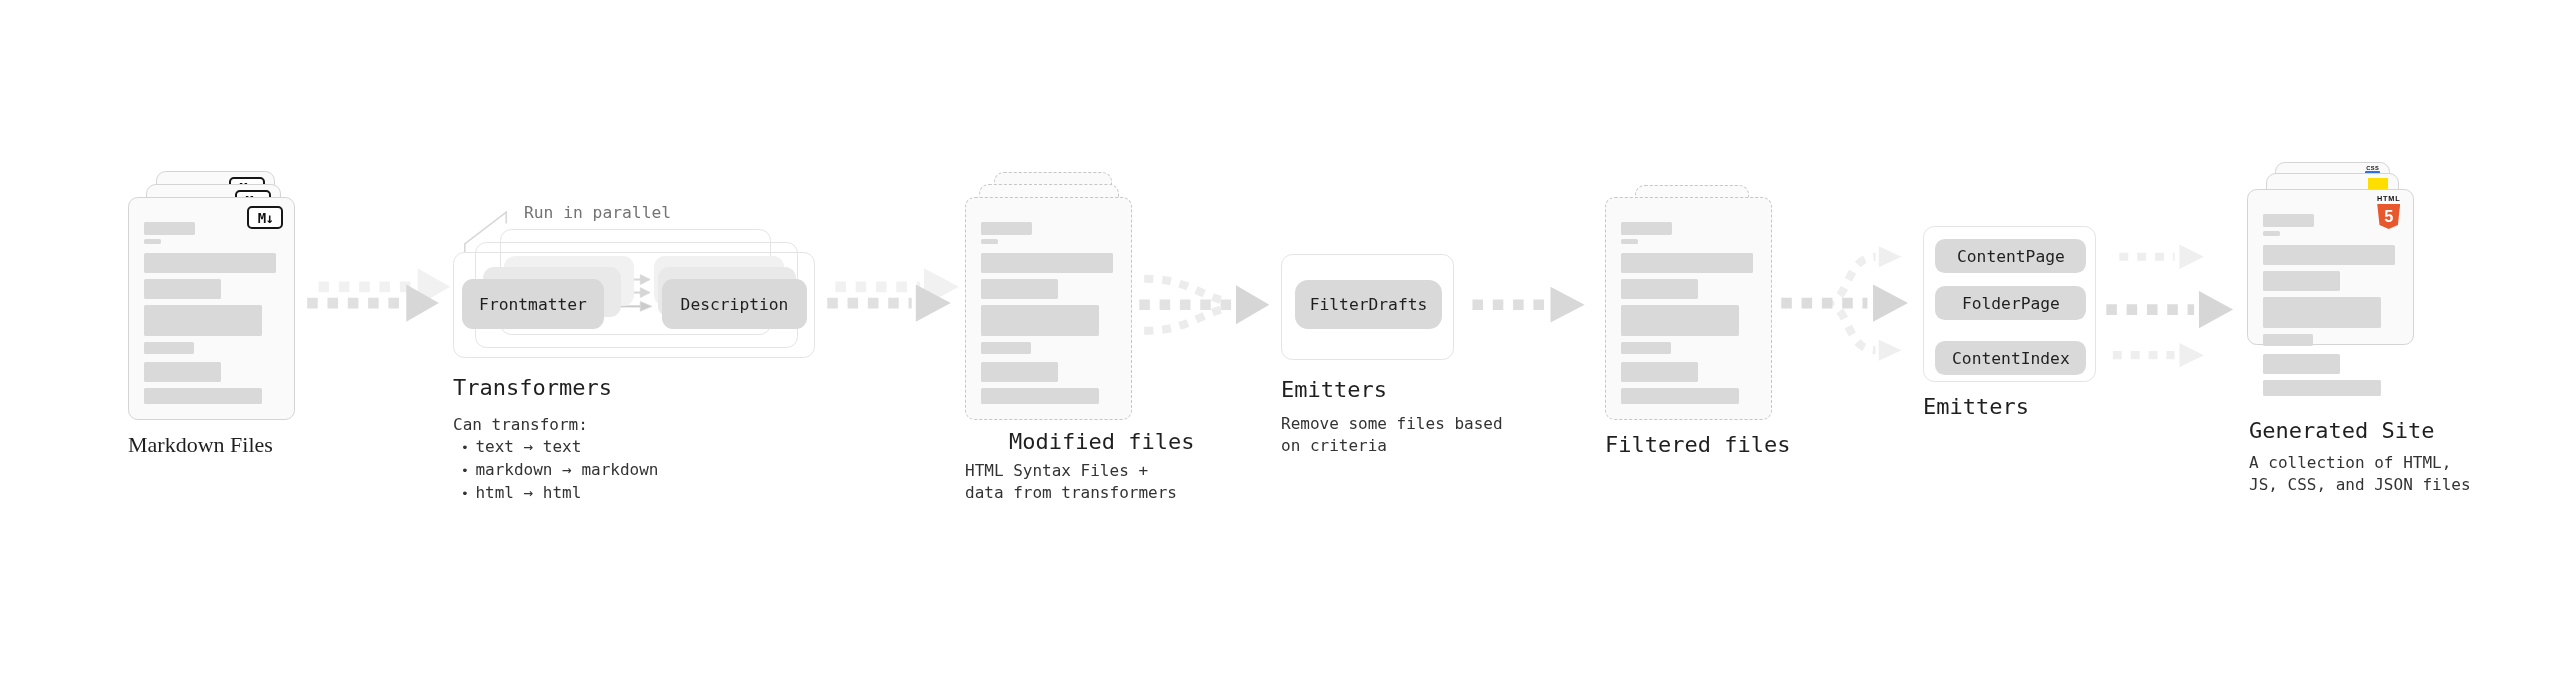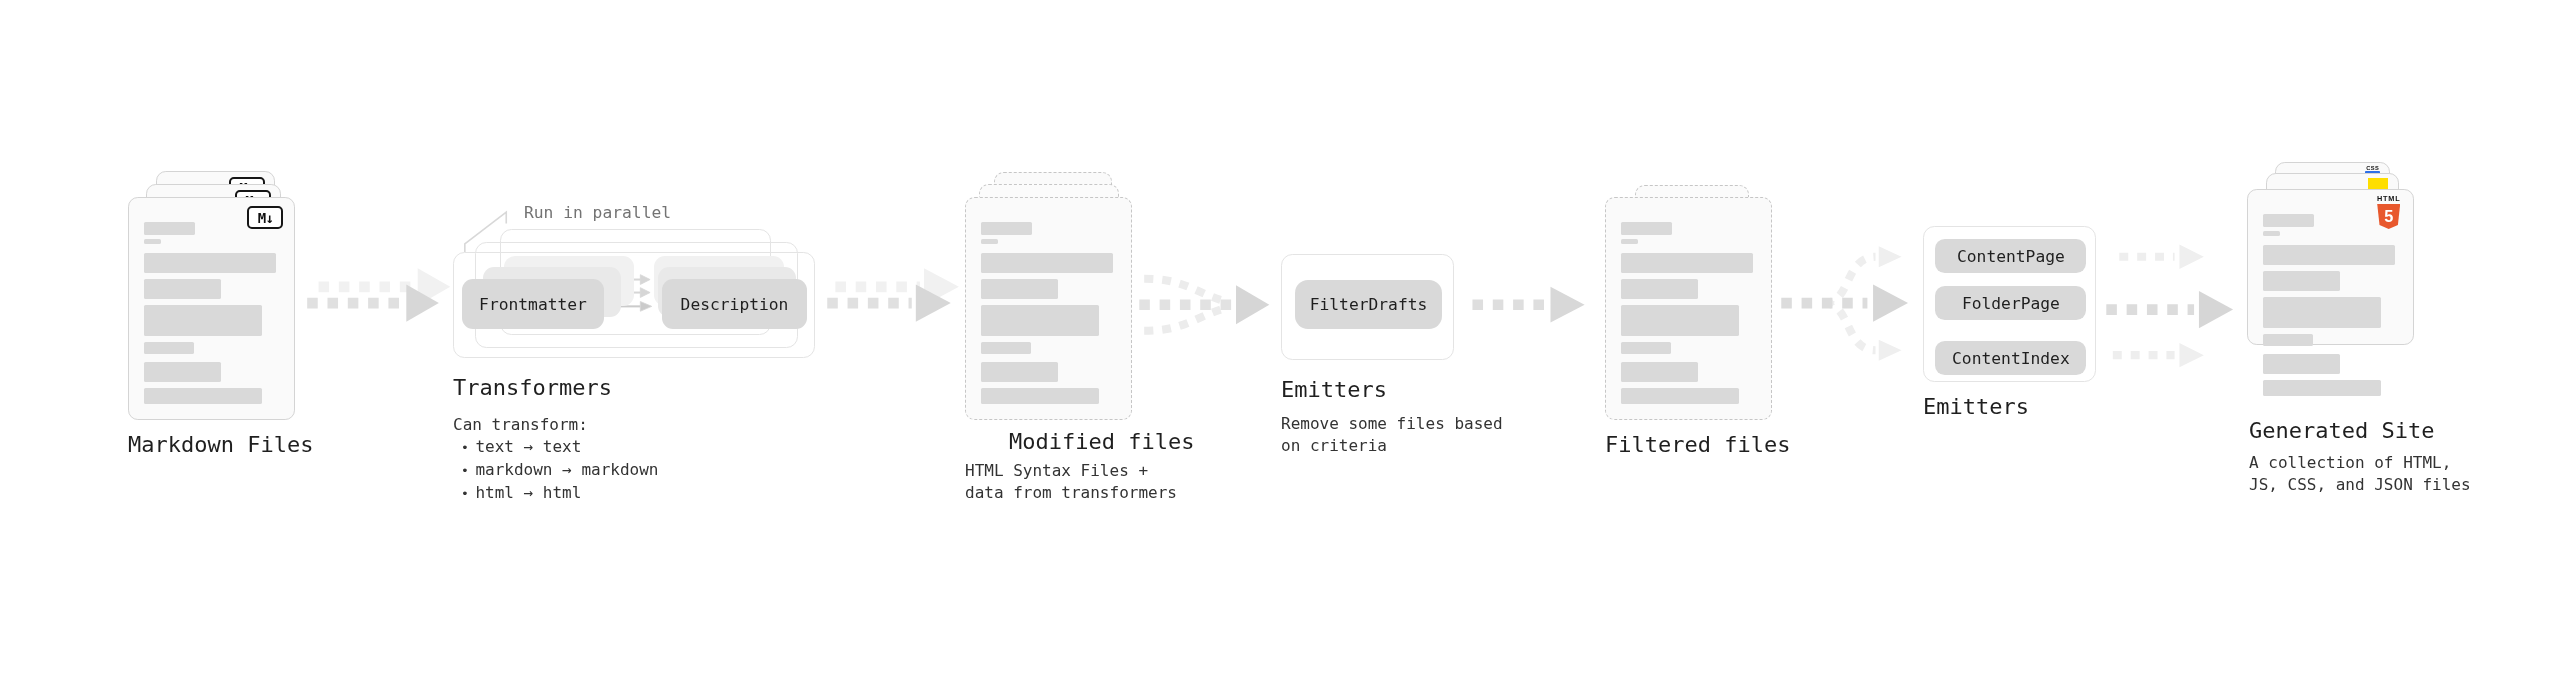--- a/index.html
+++ b/index.html
@@ -135,21 +135,21 @@
           <div class="bar" style="width: 17px; height: 5.7px; margin-top: 4.1px;"></div>
           <div class="bar" style="width: 132px; height: 19.5px; margin-top: 9px;"></div>
           <div class="bar" style="width: 77px; height: 19.5px; margin-top: 6.5px;"></div>
           <div class="bar" style="width: 118px; height: 31px; margin-top: 6.5px;"></div>
           <div class="bar" style="width: 50px; height: 12.2px; margin-top: 5.7px;"></div>
           <div class="bar" style="width: 77px; height: 19.5px; margin-top: 8.1px;"></div>
           <div class="bar" style="width: 118px; height: 16.3px; margin-top: 5.7px;"></div>
         </div>
     </div>
   </div>
-  <div class="stage-title" style="left:128px;top:432px;">Markdown Files</div>
+  <div class="stage-title" style="left:128px;top:432px;font-family:Liberation Serif, serif;">Markdown Files</div>
 
   <div class="annotation" style="left:524px;top:203px;">Run in parallel</div>
   <div class="outline-box" style="left:500px;top:229px;width:271px;height:106px;"></div>
   <div class="outline-box" style="left:475px;top:242px;width:323px;height:106px;"></div>
   <div class="outline-box" style="left:453px;top:252px;width:362px;height:106px;"></div>
 
   <div class="pill ghost2" style="left:504px;top:256px;width:130px;height:50px;"></div>
   <div class="pill ghost1" style="left:483px;top:267px;width:138px;height:50px;"></div>
   <div class="pill" style="left:462px;top:279px;width:142px;height:50px;">Frontmatter</div>
 

